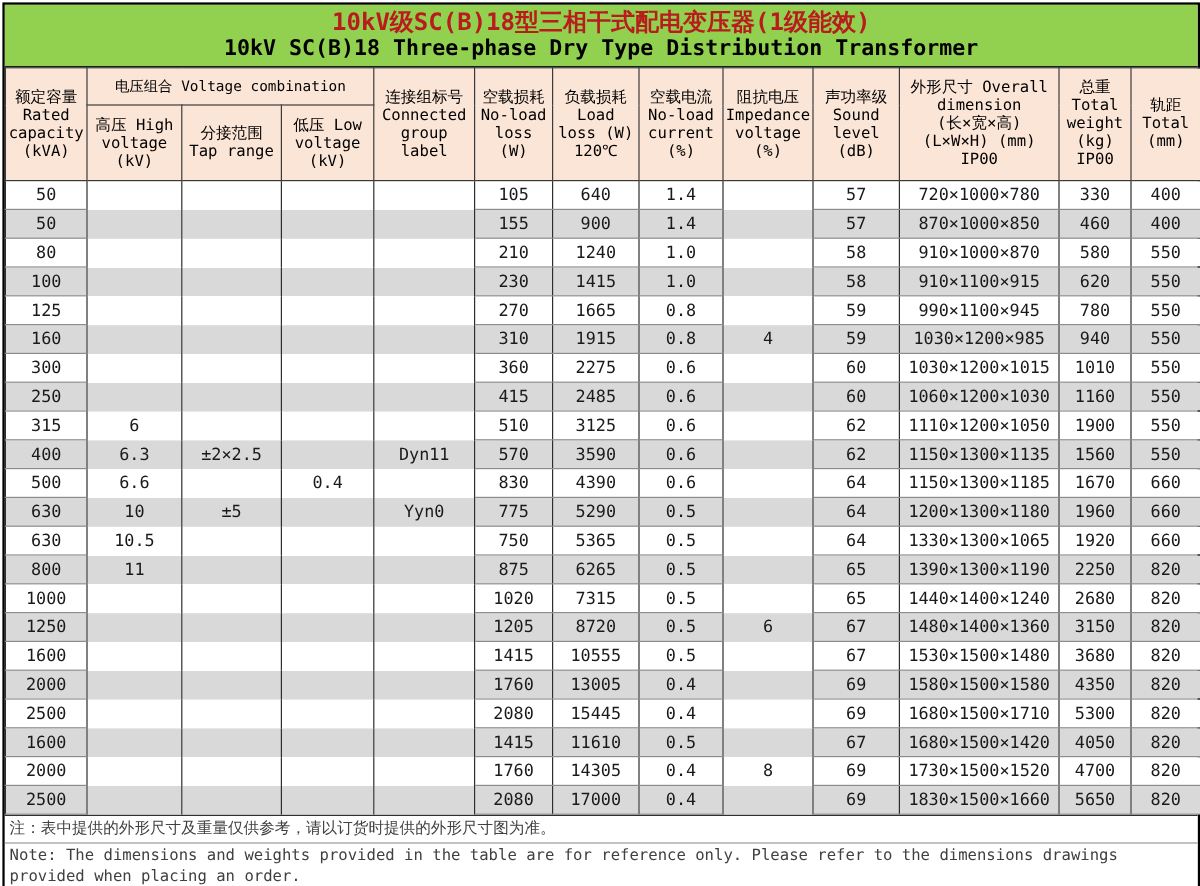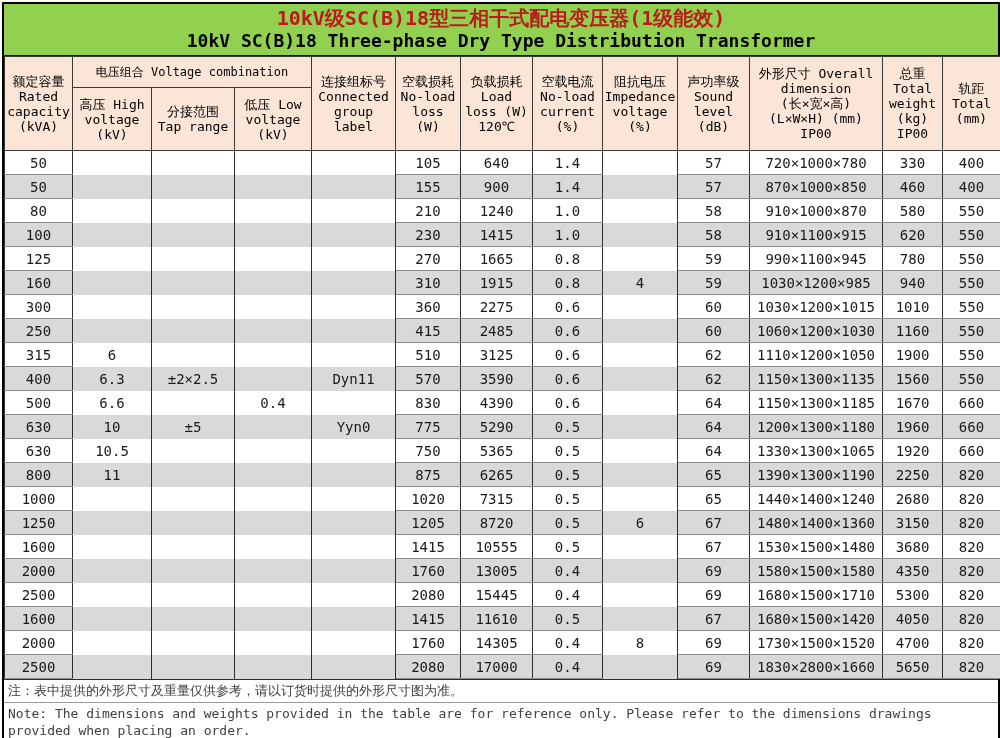--- a/index.html
+++ b/index.html
@@ -494,21 +494,21 @@
     <td>2500</td>
     <td class="m"></td>
     <td class="m"></td>
     <td class="m"></td>
     <td class="m"></td>
     <td>2080</td>
     <td>17000</td>
     <td>0.4</td>
     <td class="m"></td>
     <td>69</td>
-    <td>1830×2800×1660</td>
+    <td>1830×1500×1660</td>
     <td>5650</td>
     <td>820</td>
   </tr>
       </tbody>
   </table>
 
   <div class="note note-cn">注：表中提供的外形尺寸及重量仅供参考，请以订货时提供的外形尺寸图为准。</div>
   <div class="note note-en">Note: The dimensions and weights provided in the table are for reference only. Please refer to the dimensions drawings provided when placing an order.</div>
 
 </div>

